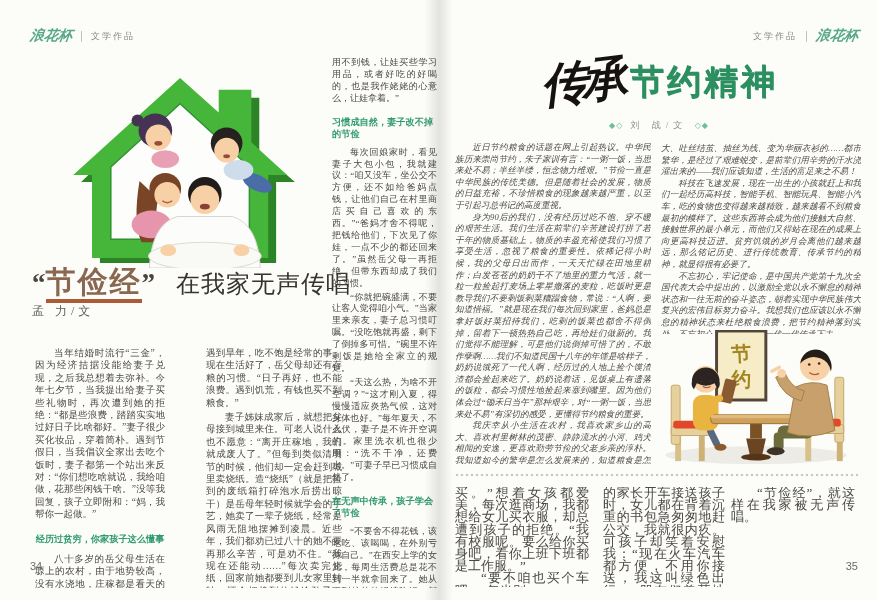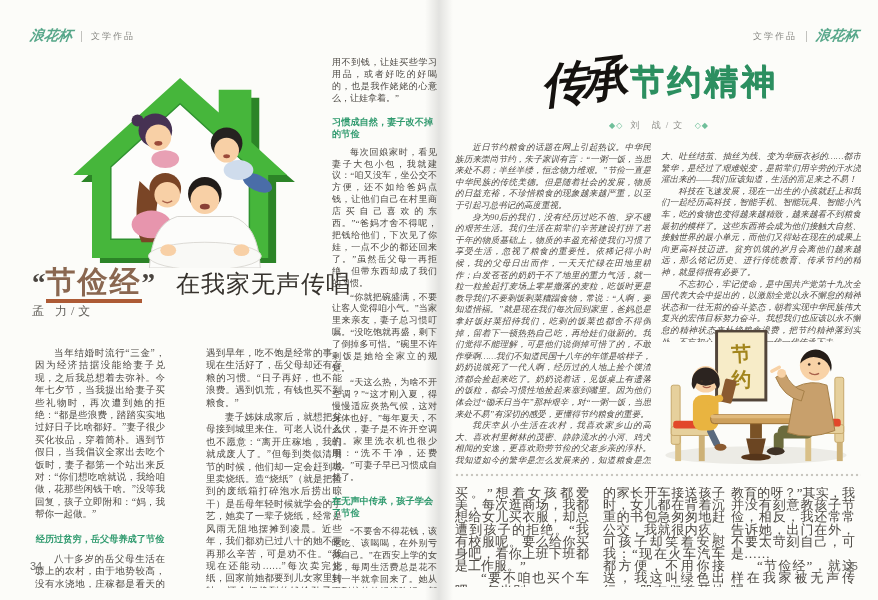--- a/index.html
+++ b/index.html
@@ -42,21 +42,21 @@
          transform:rotate(-7deg) translateY(5px);letter-spacing:-7px;margin-right:10px;}
   .rtitle{display:inline-block;font-size:34px;font-weight:bold;color:#2c8f60;letter-spacing:3px;
           text-shadow:0.6px 0.6px 0 #2c8f60;}
   .byline{margin-top:10px;font-size:9px;color:#8e8e8a;letter-spacing:5px;}
   .orn{color:#6fbf9a;font-size:8px;letter-spacing:1px;}
   .rcol{position:absolute;text-align:justify;color:#4f4b46;font-style:italic;overflow:hidden;
         font-size:8.6px;line-height:11.6px;}
   .rcol p{margin:0;text-indent:2em;}
   .rcol p.cont{text-indent:0;}
   .r1{left:16px;top:142px;width:196px;height:322px;}
-  .r2{left:222px;top:151px;width:200px;height:191px;}
+  .r2{left:222px;top:143px;width:200px;height:191px;}
   .illu{position:absolute;left:211px;top:330px;width:212px;height:138px;}
   .scallop{position:absolute;left:16px;top:473px;width:406px;height:4px;
            background-image:radial-gradient(circle at 2px 2px,#c9c7c0 1.3px,rgba(0,0,0,0) 1.6px);
            background-size:5px 4px;background-repeat:repeat-x;}
   .bcol{position:absolute;top:487px;height:100px;text-align:justify;color:#4b4742;overflow:hidden;
         font-size:13px;line-height:12.2px;}
   .bcol p{margin:0;text-indent:2em;}
   .bcol p.cont{text-indent:0;}
   .b1{left:16px;width:134px;}
   .b2{left:164px;width:122px;}
@@ -109,21 +109,21 @@
 
     <div class="lp-title">
       <div class="line">
         <span class="q">“</span><span class="hl">节俭经</span><span class="q">”</span><span class="rest">在我家无声传唱</span>
       </div>
       <div class="lp-author">孟 力/文</div>
     </div>
 
     <div class="col col-a">
       <p>当年结婚时流行“三金”，因为经济拮据没能给妻子兑现，之后我总想着去弥补。今年七夕节，当我提出给妻子买些礼物时，再次遭到她的拒绝：“都是些浪费，踏踏实实地过好日子比啥都好。”妻子很少买化妆品，穿着简朴。遇到节假日，当我倡议全家出去吃个饭时，妻子都第一个站出来反对：“你们想吃啥就说，我给咱做，花那些闲钱干啥。”没等我回复，孩子立即附和：“妈，我帮你一起做。”</p>
-      <div class="ghead">经历过贫穷，岳父母养成了节俭</div>
+      <div class="ghead">经历过贫穷，你家孩子这么懂事</div>
       <p>八十多岁的岳父母生活在塬上的农村，由于地势较高，没有水浇地，庄稼都是看天的脸色。妻子小时候，</p>
     </div>
 
     <div class="col col-b">
       <p class="cont">遇到旱年，吃不饱是经常的事。现在生活好了，岳父母却还有存粮的习惯。“日子再好，也不能浪费。遇到饥荒，有钱也买不到粮食。”</p>
       <p>妻子姊妹成家后，就想把父母接到城里来住。可老人说什么也不愿意：“离开庄稼地，我们就成废人了。”但每到类似清明节的时候，他们却一定会赶到城里卖烧纸。造“烧纸”（就是把捡到的废纸箱打碎泡水后捞出晾干）是岳母年轻时候就学会的手艺，她卖了一辈子烧纸，经常是风雨无阻地摆摊到凌晨。近些年，我们都劝已过八十的她不要再那么辛苦，可是劝不住。“我现在还能动……”每次卖完烧纸，回家前她都要到儿女家里转转，还会把挣到的钱给孙子一些。“我这么大年纪了，也</p>
     </div>
 
     <div class="col col-c">
       <p class="cont">用不到钱，让娃买些学习用品，或者好吃的好喝的，也是我作姥姥的心意么，让娃拿着。”</p>
@@ -222,21 +222,20 @@
     <div class="scallop"></div>
 
     <div class="bcol b1">
       <p class="cont">买。”想着女孩都爱美，每次逛商场，我都想给女儿买衣服，却总遭到孩子的拒绝。“我有校服呢。要么给你买身吧，看你上班下班都是工作服。”</p>
       <p>“要不咱也买个车吧。”每当别</p>
     </div>
     <div class="bcol b2">
       <p class="cont">的家长开车接送孩子时，女儿都在背着沉重的书包急匆匆地赶公交，我就很内疚。可孩子却笑着安慰我：“现在火车汽车都方便，不用你接送，我这叫绿色出行。”朋友们羡慕地问我：“你家孩子这么懂事，你是怎么</p>
     </div>
     <div class="bcol b3">
-      <p class="cont">教育的呀？”其实，我并没有刻意教孩子节俭，相反，我还常常告诉她，出门在外，不要太苛刻自己，可是……</p>
       <p>“节俭经”，就这样在我家被无声传唱。</p>
     </div>
 
     <div class="pnum" style="right:20px;">35</div>
   </div>
 
   <div class="gutter"></div>
 </div>
 
 </body></html>

